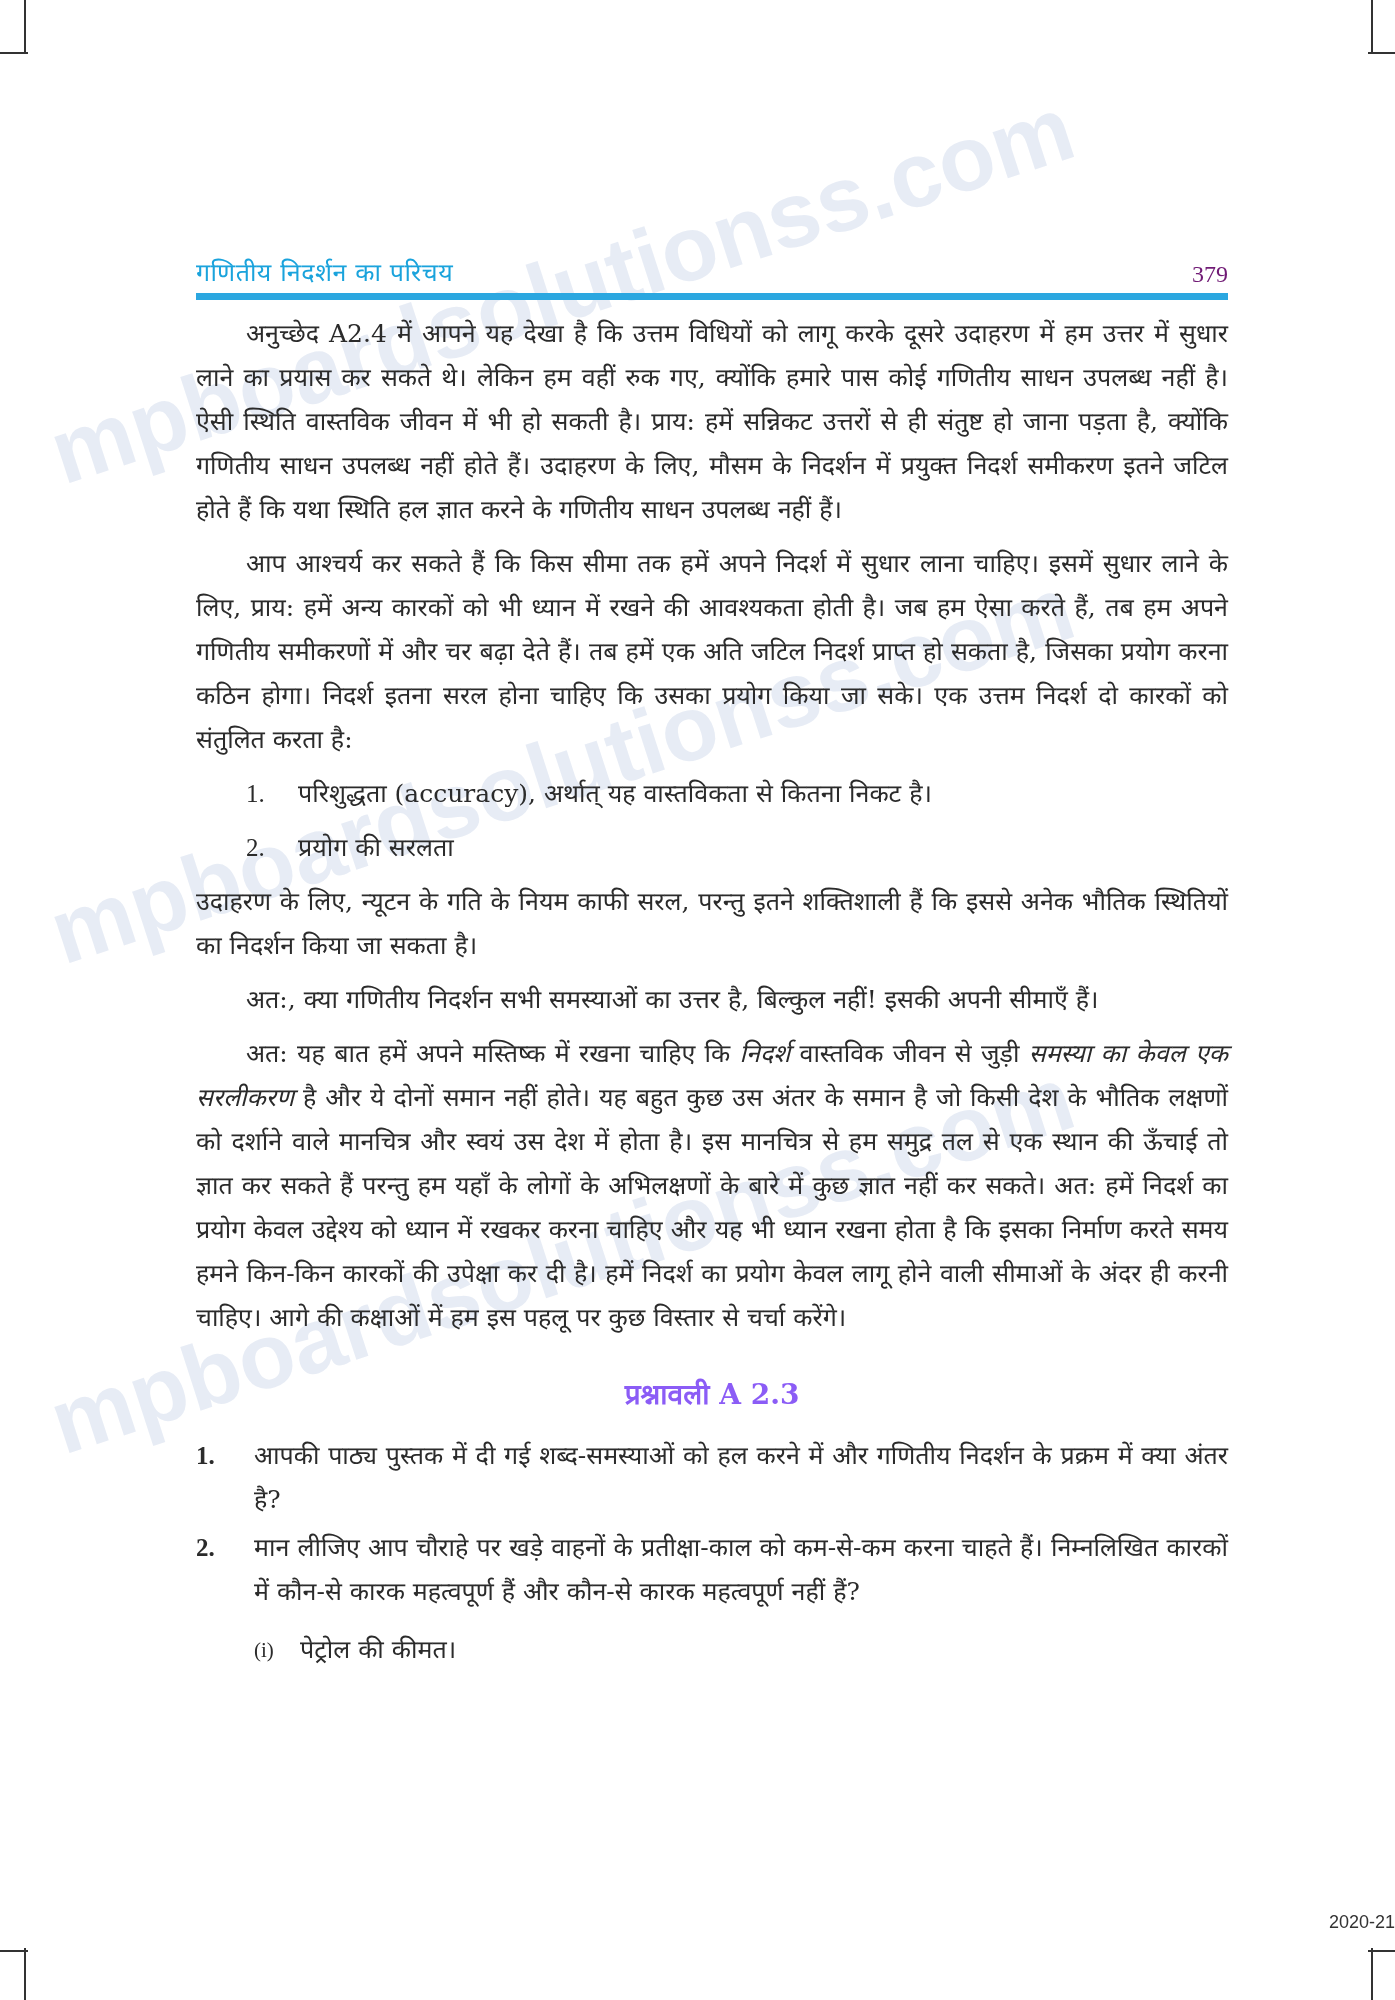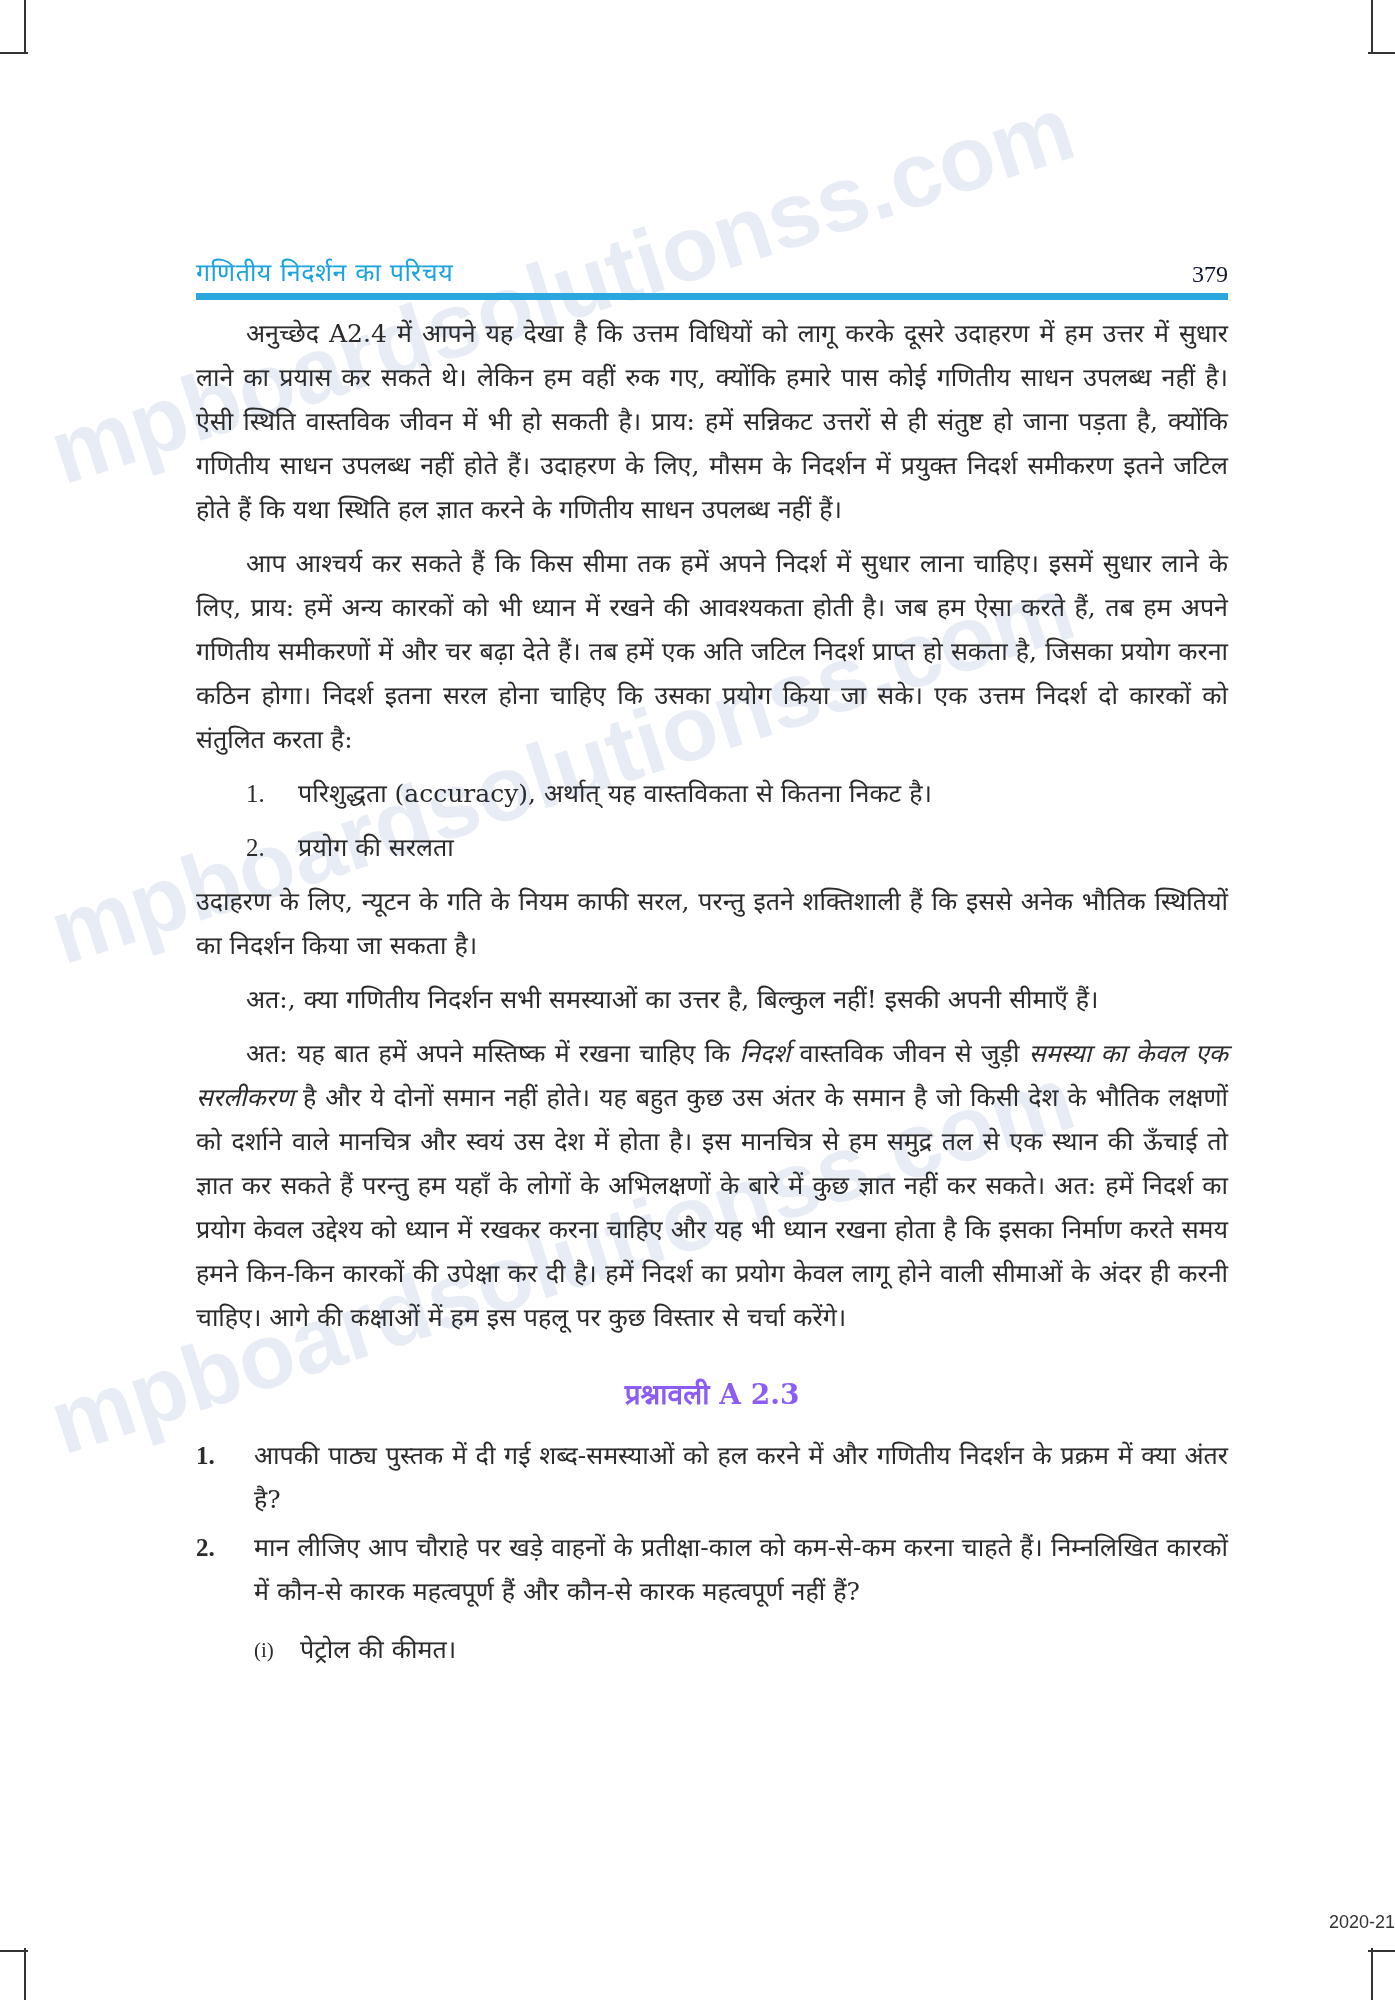--- a/index.html
+++ b/index.html
@@ -20,21 +20,21 @@
   }
 
   .page {
     position: absolute; left: 196px; top: 246px; width: 1032px;
   }
   .header {
     display: flex; justify-content: space-between; align-items: flex-end;
     height: 42px;
   }
   .header .title { color: #1aa3dc; font-size: 25px; letter-spacing: 0.5px; }
-  .header .pageno { color: #0f172a; font-size: 24px; font-family: "Liberation Serif", serif; }
+  .header .pageno { color: #701a75; font-size: 24px; font-family: "Liberation Serif", serif; }
   .header-rule { height: 7px; background: #2ba7e0; margin-top: 5px; margin-bottom: 12px; }
 
   .para {
     font-size: 25px; line-height: 44px; text-align: justify; margin: 0 0 10px 0;
   }
   .para.indent { text-indent: 50px; }
   .para em { }
 
   .list { margin: 6px 0 4px 0; padding: 0; list-style: none; }
   .list li { font-size: 25px; line-height: 44px; padding-left: 52px; position: relative; margin-bottom: 10px; }

